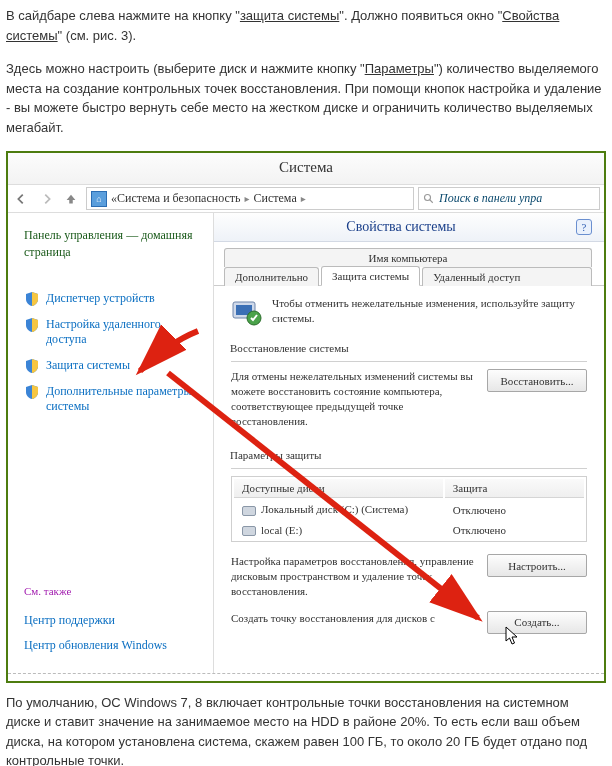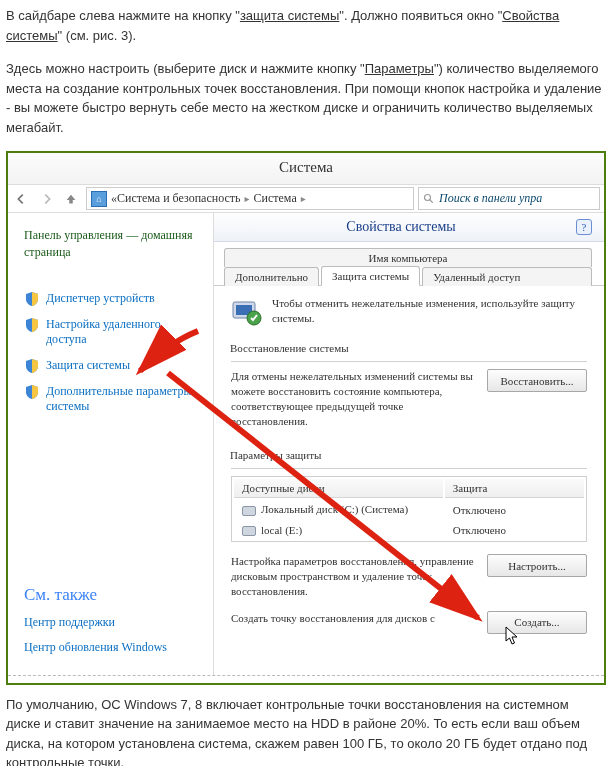--- a/index.html
+++ b/index.html
@@ -86,21 +86,21 @@
   .sidebar .home { color:#1a5a1a; margin-bottom: 30px; line-height:1.4;}
   .sb-link {
     display:flex; align-items:flex-start;
     color:#0b6fc2; margin-bottom: 10px;
     line-height:1.3;
   }
   .sb-link .shield {
     width:16px; height:16px; margin-right:6px; flex-shrink:0;
   }
   .shield svg { width:16px; height:16px; }
-  .see-also-hdr { color:#3b82f6; margin-top: 170px; margin-bottom:10px; font-size:17px;}
+  .see-also-hdr { color:#a21caf; margin-top: 170px; margin-bottom:16px; font-size:11px;}
   .sb-plain { color:#0b6fc2; margin-bottom:10px; font-size:12px; white-space:nowrap;}
 
   .main-panel {
     flex:1;
     border-left:1px solid #ddd;
     position:relative;
     min-height: 440px;
   }
   .dlg {
     position:absolute;

